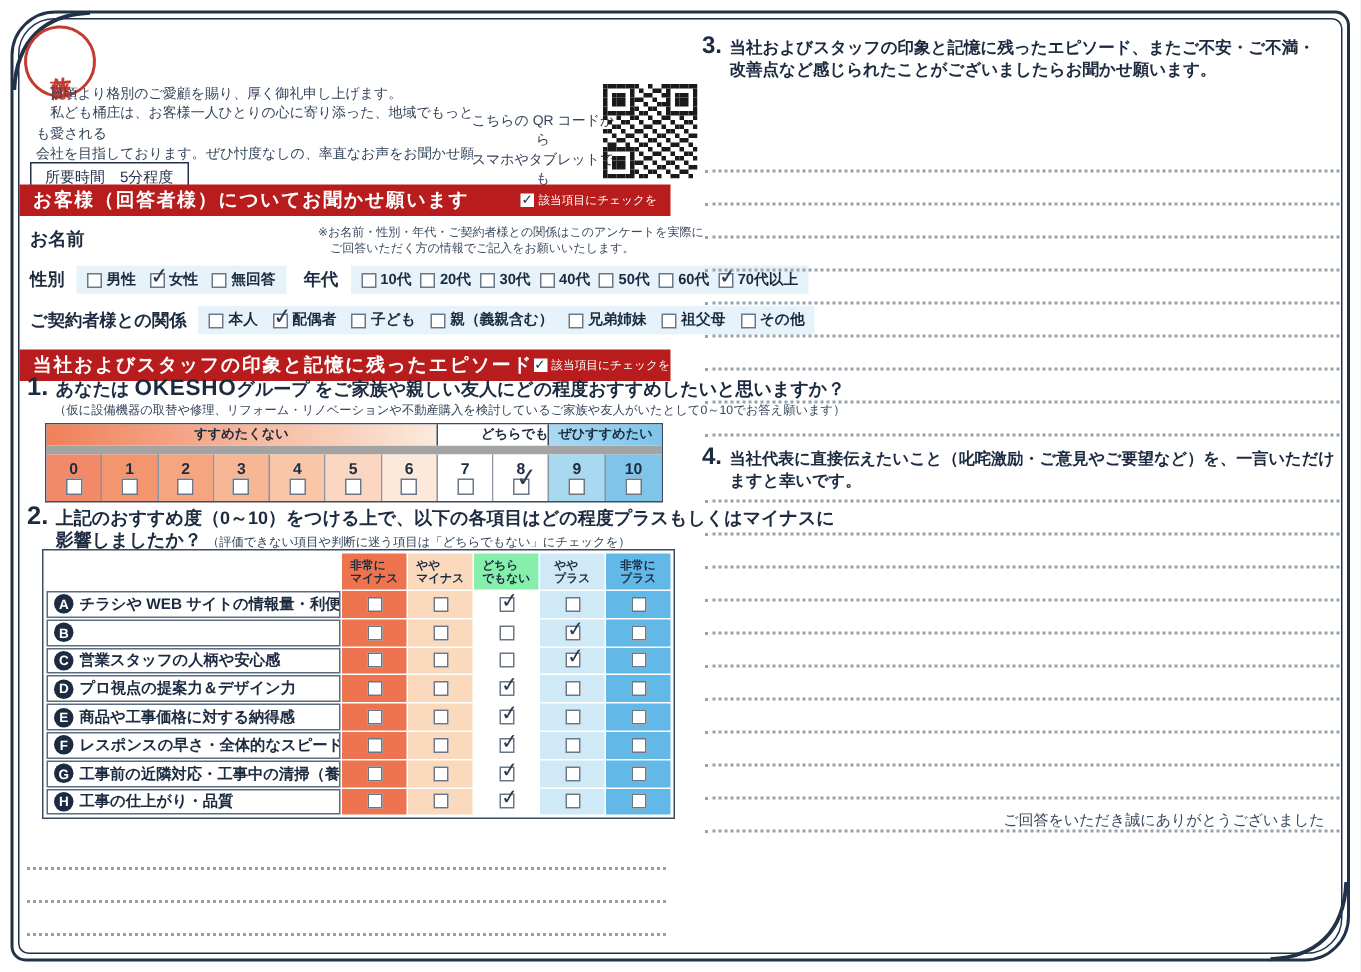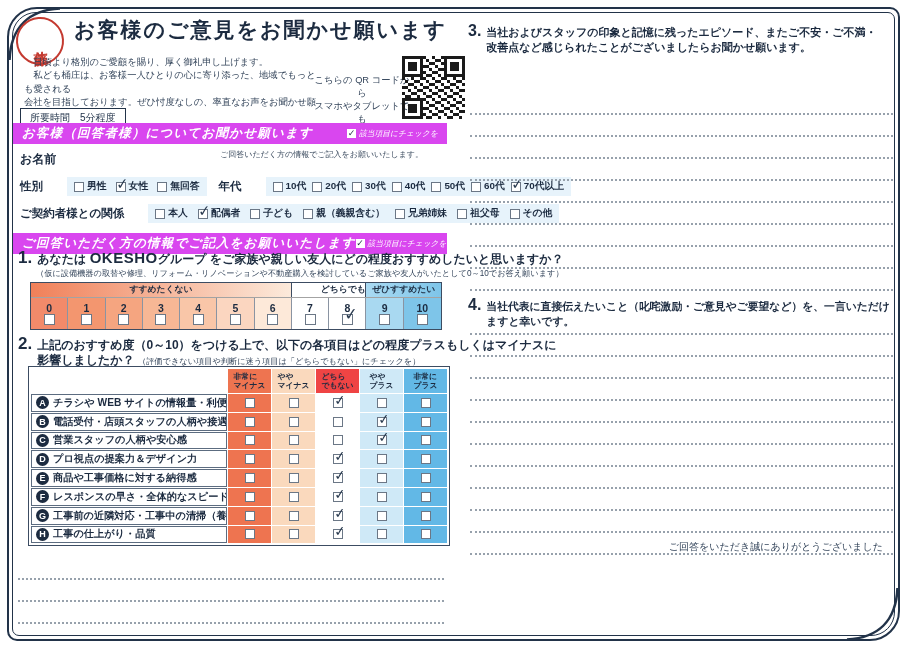--- a/index.html
+++ b/index.html
@@ -15,48 +15,48 @@
   .stamp{position:absolute;left:16px;top:17px;width:44px;height:44px;border:2.4px solid #c43a30;
          border-radius:50%;display:flex;align-items:center;justify-content:center;transform:rotate(-4deg);}
   .stamp span{writing-mode:vertical-rl;font-size:14px;font-weight:700;color:#c43a30;letter-spacing:1px;}
   .title{position:absolute;left:74px;top:16px;margin:0;font-size:21px;font-weight:800;letter-spacing:2px;color:#1c2b40;}
   .intro{position:absolute;left:24px;top:56px;width:300px;font-size:9.3px;line-height:13.4px;color:#33445a;}
   .qr-note{position:absolute;left:314px;top:74px;width:96px;text-align:center;font-size:9.3px;line-height:13px;color:#33445a;}
   .qr-box{position:absolute;left:402px;top:56px;width:63px;height:63px;}
   .time-box{position:absolute;left:20px;top:108px;border:1.2px solid #223349;font-size:10px;
             padding:2px 9px;color:#22334a;background:#fff;}
   
-  .bar{position:absolute;left:13px;width:434px;height:21px;background:#d946ef;color:#fff;
-       display:flex;align-items:center;padding:0 9px;box-sizing:border-box;font-style:italic;}
+  .bar{position:absolute;left:13px;width:434px;height:21px;background:#b91c1c;color:#fff;
+       display:flex;align-items:center;padding:0 9px;box-sizing:border-box;}
   .bar-title{font-size:12.5px;font-weight:700;letter-spacing:1.2px;white-space:nowrap;}
   .badge{margin-left:auto;font-size:7.8px;display:flex;align-items:center;gap:3px;white-space:nowrap;}
   .badge-box{display:inline-block;width:9px;height:9px;background:#fff;color:#1e2e44;
              font-size:9px;line-height:9px;text-align:center;font-weight:700;}
   .badge-box::before{content:"✓";}
   
   .frow{position:absolute;left:20px;display:flex;align-items:center;}
   .flabel{font-size:11.5px;font-weight:700;color:#1c2b40;white-space:nowrap;}
-  .optgroup{display:flex;align-items:center;background:#e7f3fb;padding:3px 7px;gap:9px;margin-left:24px;}
+  .optgroup{display:flex;align-items:center;background:#e7f3fb;padding:3px 7px;gap:9px;margin-left:8px;}
   .opt{display:inline-flex;align-items:center;gap:3px;white-space:nowrap;}
   .optlabel{font-size:9.8px;font-weight:700;color:#1c2b40;}
   .cb{display:inline-block;width:10px;height:10px;border:1.2px solid #6b7786;background:#fff;
       box-sizing:border-box;position:relative;flex:none;}
   .cb.checked::after{content:"✓";position:absolute;left:-1px;top:-8px;font-size:15px;font-weight:700;
                      color:#2a3b50;transform:rotate(-5deg);}
   .name-note{position:absolute;left:212px;top:150px;font-size:8px;line-height:10.5px;color:#3a4a5e;}
   .name-field{position:absolute;left:78px;top:150px;width:120px;height:16px;}
   
   .qhead{position:absolute;display:flex;align-items:baseline;gap:5px;}
   .qnum{font-size:17px;font-weight:800;color:#1c2b40;}
   .qtext{font-size:12px;font-weight:700;color:#1c2b40;line-height:15px;}
   .brand{font-size:15px;font-weight:800;letter-spacing:0.5px;}
   .q1-sub{position:absolute;left:36px;top:268px;font-size:8.2px;color:#33445a;}
   
   .nps{position:absolute;left:30px;top:282px;width:410px;border:1.4px solid #3c4c62;background:#fff;}
-  .nps-bands{display:grid;grid-template-columns:repeat(11,1fr);height:14px;border-bottom:1px solid #a3a3a3;}
+  .nps-bands{display:grid;grid-template-columns:repeat(11,1fr);height:14px;border-bottom:6px solid #a3a3a3;}
   .nps-band{display:flex;align-items:center;justify-content:center;font-size:8.8px;font-weight:700;
             color:#1c2b40;border-right:1px solid #3c4c62;overflow:hidden;white-space:nowrap;}
   .nps-band:last-child{border-right:none;}
   .nps-cells{display:grid;grid-template-columns:repeat(11,1fr);height:31px;}
   .nps-cell{display:flex;flex-direction:column;align-items:center;justify-content:center;gap:1px;
             border-right:1px solid #8a94a2;}
   .nps-cell:last-child{border-right:none;}
   .nps-val{font-size:10.5px;font-weight:700;color:#1c2b40;line-height:10px;}
   .nps-cell .cb{width:11px;height:11px;}
   .nps-cell .cb.checked::after{font-size:17px;top:-11px;left:1px;}
@@ -88,21 +88,20 @@
   <div class="frame-outer"></div>
   <div class="frame-inner"></div>
   <svg class="frame-deco" width="907" height="648">
     <path d="M 60 8.5 C 30 10 11 26 9.5 60" stroke="#223349" stroke-width="2.6" fill="none"></path>
     <path d="M 847 639.5 C 877 638 896 622 897.5 588" stroke="#223349" stroke-width="2.6" fill="none"></path>
   </svg>
 
   <div class="stamp">
     <span>佐藤</span>
   </div>
-  <h1 class="title">お客様のご意見をお聞かせ願います</h1>
 
   <div class="intro">
       <div>　日頃より格別のご愛顧を賜り、厚く御礼申し上げます。</div>
       <div>　私ども桶庄は、お客様一人ひとりの心に寄り添った、地域でもっとも愛される</div>
       <div>会社を目指しております。ぜひ忖度なしの、率直なお声をお聞かせ願います。</div>
       <div>　何卒、よろしくお願い申し上げます。</div>
     </div>
 
   <div class="qr-note">
       <div>こちらの QR コードから</div>
@@ -345,20 +344,21 @@
       <span class="badge-box"></span>
       <span>該当項目にチェックを</span>
     </span>
   </div>
 
   <div class="frow" style="top:151px;">
     <span class="flabel" style="font-size:12px;">お名前</span>
   </div>
   <div class="name-field"></div>
   <div class="name-note">
+      <div>※お名前・性別・年代・ご契約者様との関係はこのアンケートを実際に</div>
       <div>　ご回答いただく方の情報でご記入をお願いいたします。</div>
     </div>
 
   <div class="frow" style="top:177px;">
     <span class="flabel">性別</span>
     <span class="optgroup">
         <span class="opt">
           <span class="cb"></span>
           <span class="optlabel">男性</span>
         </span>
@@ -432,21 +432,21 @@
           <span class="optlabel">祖父母</span>
         </span>
         <span class="opt">
           <span class="cb"></span>
           <span class="optlabel">その他</span>
         </span>
       </span>
   </div>
 
   <div class="bar" style="top:233px;">
-    <span class="bar-title">ご回答いただく方の情報でご記入をお願いいたします</span>
+    <span class="bar-title">当社およびスタッフの印象と記憶に残ったエピソード</span>
     <span class="badge">
       <span class="badge-box"></span>
       <span>該当項目にチェックを</span>
     </span>
   </div>
 
   <div class="qhead" style="left:18px;top:248px;">
     <span class="qnum">1.</span>
     <span class="qtext"><span>あなたは </span><span class="brand">OKESHO</span><span>グループ </span><span>をご家族や親しい友人にどの程度おすすめしたいと思いますか？</span></span>
   </div>
@@ -513,21 +513,21 @@
       <span class="q2-note">（評価できない項目や判断に迷う項目は「どちらでもない」にチェックを）</span>
     </span>
   </div>
 
   <div class="q2table" id="q2table">
       <div class="q2-hblank"></div>
       <div class="q2-hcell" style="background: rgb(238, 116, 80);">非常に
 マイナス</div>
       <div class="q2-hcell" style="background: rgb(250, 217, 189);">やや
 マイナス</div>
-      <div class="q2-hcell" style="background: #ef4444;">どちら
+      <div class="q2-hcell" style="background: #86efac;">どちら
 でもない</div>
       <div class="q2-hcell" style="background: rgb(207, 233, 247);">やや
 プラス</div>
       <div class="q2-hcell" style="background: rgb(98, 184, 230);">非常に
 プラス</div>
       <div class="q2-label">
         <span class="letter">A</span>
         <span>チラシや WEB サイトの情報量・利便性</span>
       </div>
       <div class="q2-cell" style="background: rgb(238, 116, 80);">
@@ -540,21 +540,20 @@
         <span class="cb checked"></span>
       </div>
       <div class="q2-cell" style="background: rgb(207, 233, 247);">
         <span class="cb"></span>
       </div>
       <div class="q2-cell" style="background: rgb(98, 184, 230);">
         <span class="cb"></span>
       </div>
       <div class="q2-label">
         <span class="letter">B</span>
-        <span>電話受付・店頭スタッフの人柄や接遇</span>
       </div>
       <div class="q2-cell" style="background: rgb(238, 116, 80);">
         <span class="cb"></span>
       </div>
       <div class="q2-cell" style="background: rgb(250, 217, 189);">
         <span class="cb"></span>
       </div>
       <div class="q2-cell" style="background: rgb(255, 255, 255);">
         <span class="cb"></span>
       </div>

